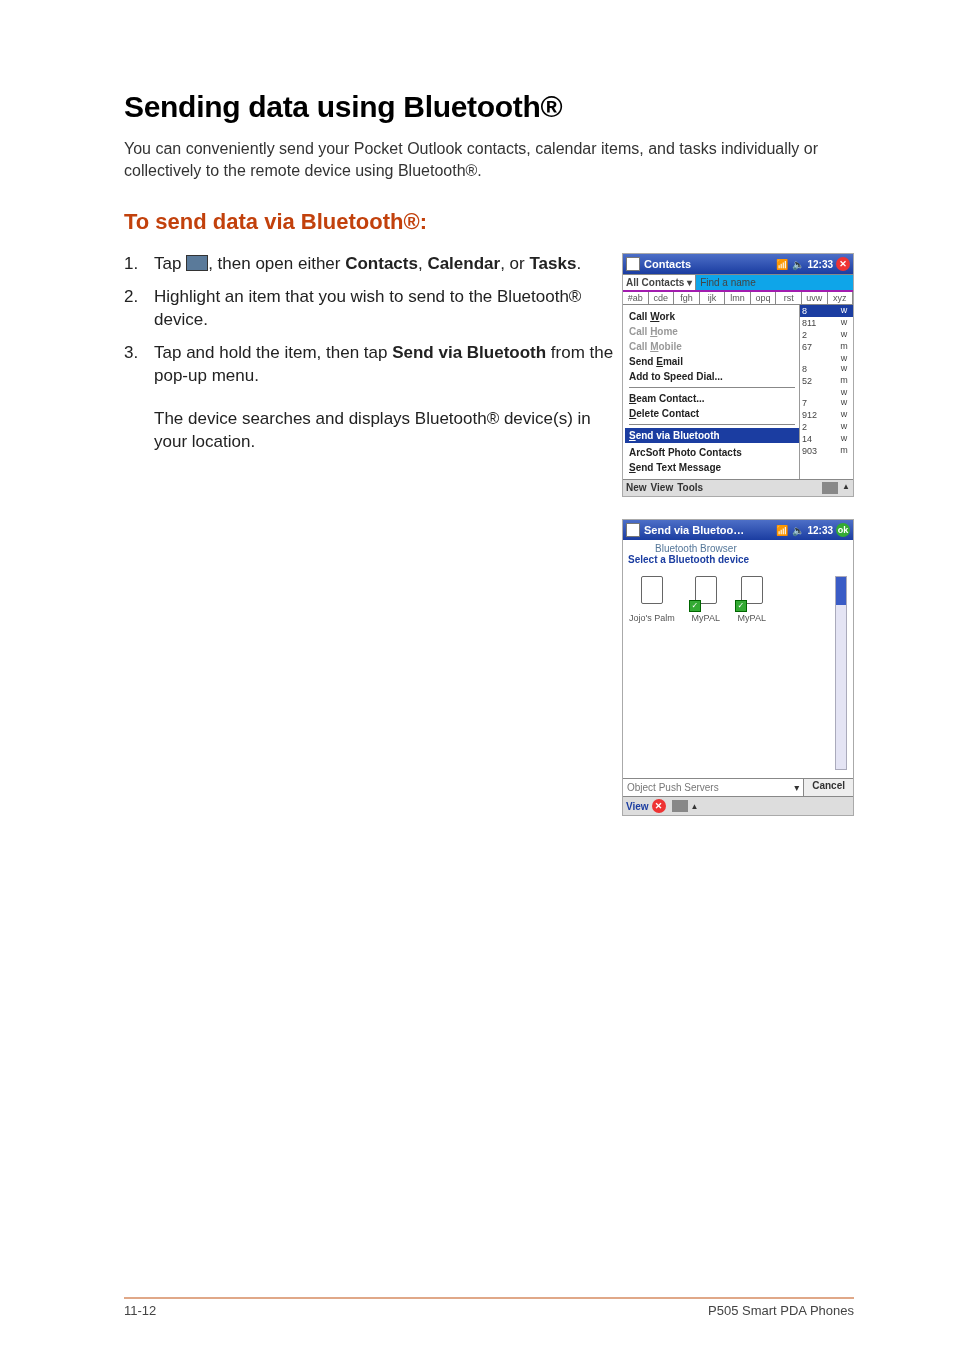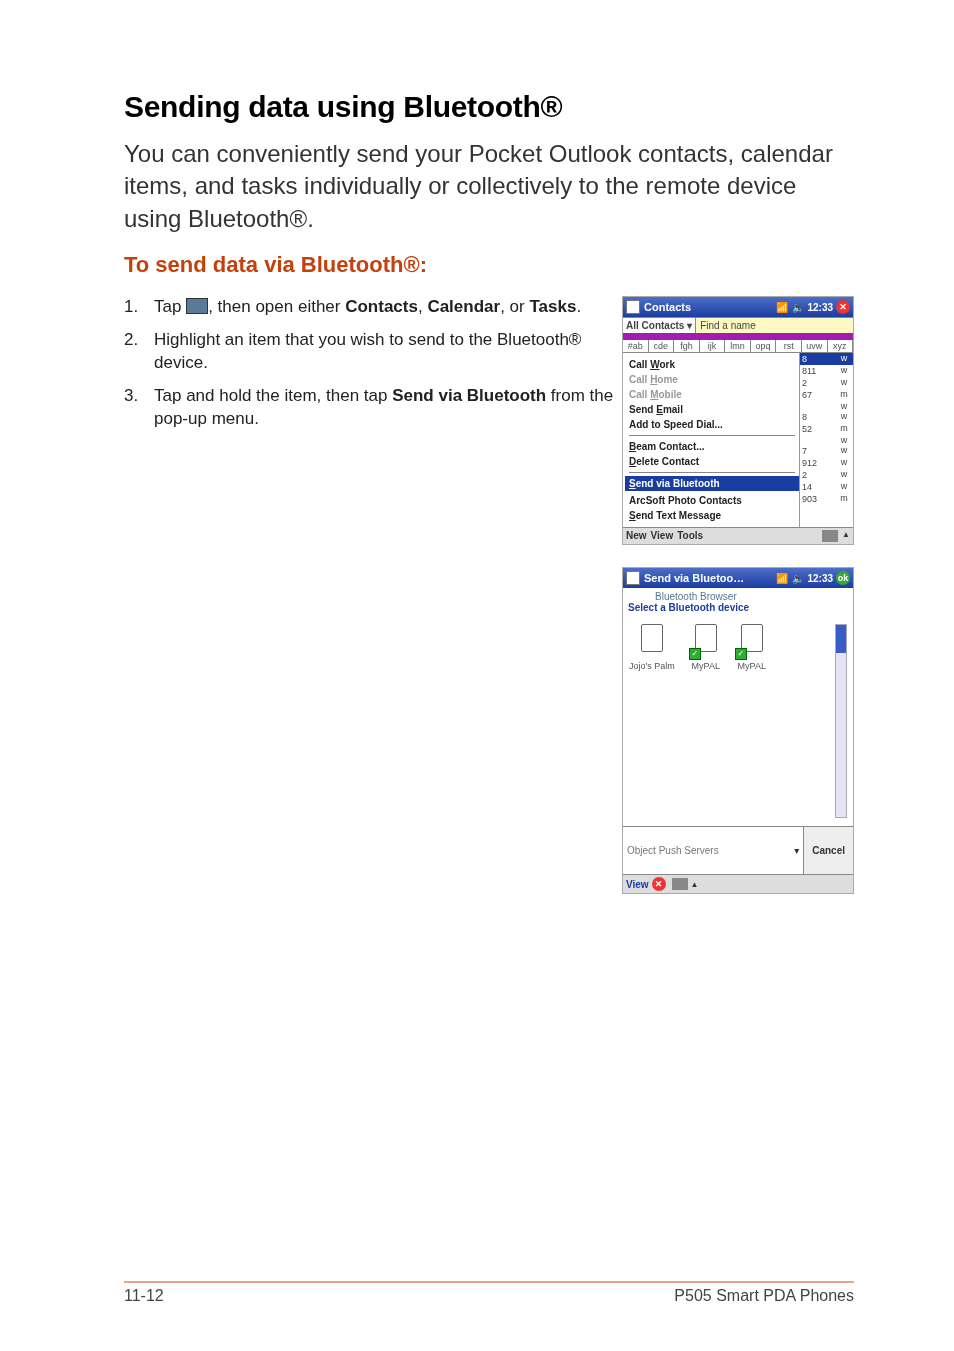--- a/index.html
+++ b/index.html
@@ -12,24 +12,24 @@
       padding: 90px 100px 60px 124px;
     }
     .page-title {
       font-size: 30px;
       font-weight: bold;
       color: #000;
       margin-bottom: 14px;
       letter-spacing: -0.3px;
     }
     .intro {
-      font-size: 24px;
+      font-size: 16px;
       color: #333;
       line-height: 1.35;
-      margin-bottom: 17px;
+      margin-bottom: 28px;
     }
     .subsection {
       font-size: 22px;
       font-weight: bold;
       color: #c2410c;
       margin-bottom: 18px;
     }
     .two-col { display: flex; }
     .left-col { flex: 1; }
     .right-col { width: 232px; }
@@ -64,24 +64,24 @@
       padding: 0 3px;
       font-weight: bold;
       font-size: 11px;
     }
     .winlogo { width: 14px; height: 14px; margin-right: 4px; display: inline-block; background: #fff; border: 1px solid #777; }
     .title-s { flex: 1; }
     .tray { display: flex; align-items: center; gap: 3px; font-size: 10px; }
     .dot-btn { width: 14px; height: 14px; border-radius: 50%; display: inline-flex; align-items: center; justify-content: center; color: #fff; font-weight: bold; font-size: 9px; }
     .dot-red { background: #e33; }
     .dot-green { background: #3a3; }
-    .filter-row { background: #fef9c3; display: flex; border-top: 1px solid #888; justify-content: center; }
+    .filter-row { background: #0ea5e9; display: flex; border-top: 1px solid #888; justify-content: center; }
     .filter-left { background: #fff; font-size: 10px; padding: 2px 3px; border-right: 1px solid #888; color: #444; font-weight: bold; }
     .find-label { flex: 1; padding: 2px 4px; color: #444; }
-    .alpha-row { display: flex; border-top: 7px solid #a21caf; border-bottom: 1px solid #888; }
+    .alpha-row { display: flex; border-top: 2px solid #a21caf; border-bottom: 1px solid #888; }
     .alpha-cell { flex: 1; text-align: center; font-size: 9px; border-right: 1px solid #888; color: #555; padding: 1px 0; }
     .list-area { display: flex; }
     .ctx-col {
       flex: 1;
       background: #fff;
       padding: 4px 4px 4px 6px;
     }
     .ctx-item { padding: 2px 0; color: #222; font-weight: bold; font-size: 10px; }
     .ctx-item.dim { color: #999; }
     .ctx-sep { border-top: 1px solid #888; margin: 3px 0; }
@@ -101,34 +101,34 @@
     .bb-area { background: #fff; height: 210px; padding: 8px 6px; display: flex; gap: 16px; position: relative; }
     .bt-dev { text-align: center; font-size: 9px; color: #555; }
     .bt-ico { width: 30px; height: 34px; margin: 0 auto 3px; position: relative; }
     .bt-ico .sheet { width: 22px; height: 28px; background: #fff; border: 1px solid #666; border-radius: 2px; margin: 0 auto; }
     .bt-ico .tick { position: absolute; bottom: -2px; left: -2px; width: 12px; height: 12px; background: #3a3; border: 1px solid #060; color: #fff; font-size: 8px; line-height: 10px; text-align: center; }
     .scrollbar { width: 12px; background: #e4e4f4; border: 1px solid #aab; margin-left:auto; height: 100%; position: relative; }
     .scroll-thumb { position: absolute; top: 0; left: 0; right: 0; height: 28px; background: #3a5cc6; }
     .bb-bottom { display: flex; border-top: 1px solid #888; }
     .bb-combo { flex: 1; background: #fff; color: #777; padding: 3px 4px; font-size: 10px; display: flex; align-items: center; }
     .bb-combo .drop { margin-left: auto; color: #333; }
-    .cancel-btn { background: #eee; border-left: 1px solid #888; padding: 18px 8px; font-weight: bold; font-size: 10px; color: #333; }
+    .cancel-btn { background: #eee; border-left: 1px solid #888; padding: 1px 8px; font-weight: bold; font-size: 10px; color: #333; }
     .cmdbar2 { background: #ddd; color: #333; display: flex; align-items: center; padding: 2px 3px; gap: 3px; border-top: 1px solid #888; font-weight: bold; font-size: 10px; }
     .view-lbl { color: #1b3da1; }
     
     .footer {
       position: absolute;
-      bottom: 46px;
+      bottom: 33px;
       left: 124px;
       right: 100px;
       border-top: 2px solid #e0a888;
       padding-top: 4px;
       display: flex;
       justify-content: space-between;
-      font-size: 16px;
+      font-size: 13px;
       color: #444;
     }
     .u { text-decoration: underline; }
   </style>
 </head>
 <body>
 
 <h1 class="page-title">Sending data using Bluetooth®</h1>
 
 <p class="intro">You can conveniently send your Pocket Outlook contacts, calendar items, and tasks individually or collectively to the remote device using Bluetooth®.</p>
@@ -139,20 +139,21 @@
   <div class="left-col">
     <ol>
       <li>
         <span>Tap </span><span class="start-icon"></span><span>, then open either </span><span class="bold">Contacts</span>, <span class="bold">Calendar</span><span>, or </span><span class="bold">Tasks</span><span>.</span>
       </li>
       <li>Highlight an item that you wish to send to the Bluetooth® device.</li>
       <li>
         <span>Tap and hold the item, then tap </span><span class="bold">Send via Bluetooth</span><span> from the pop-up menu.</span>
       </li>
     </ol>
+    <div class="indent-block" style="margin-top:20px;">The device searches and displays Bluetooth® device(s) in your location.</div>
   </div>
 
   <div class="right-col">
 
     <div class="shot">
       <div class="shot-title">
         <span class="winlogo"></span>
         <span class="title-s">Contacts</span>
         <span class="tray">
           <span>📶</span>

